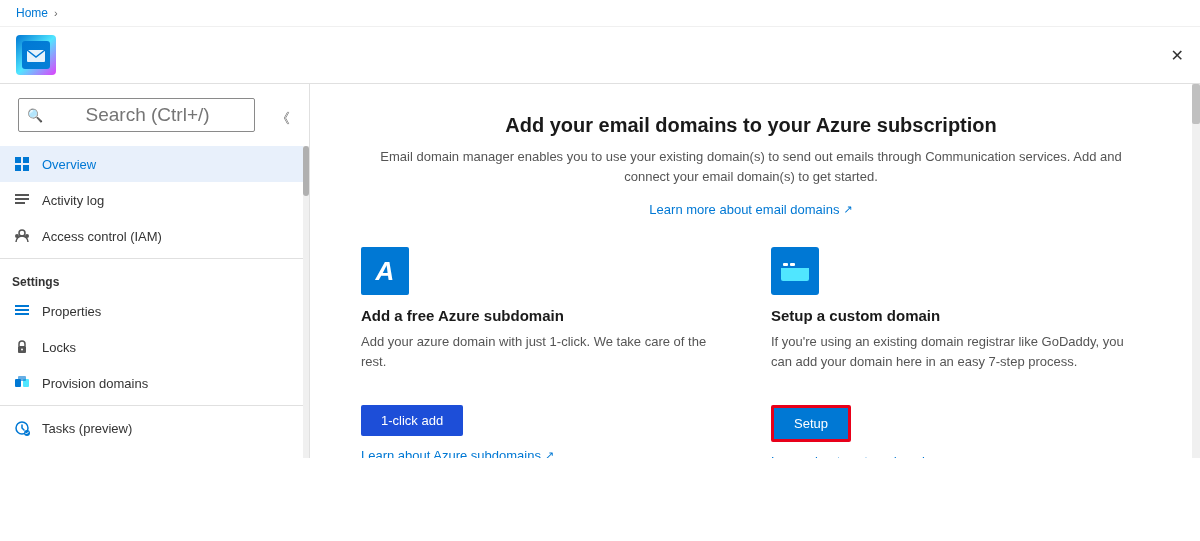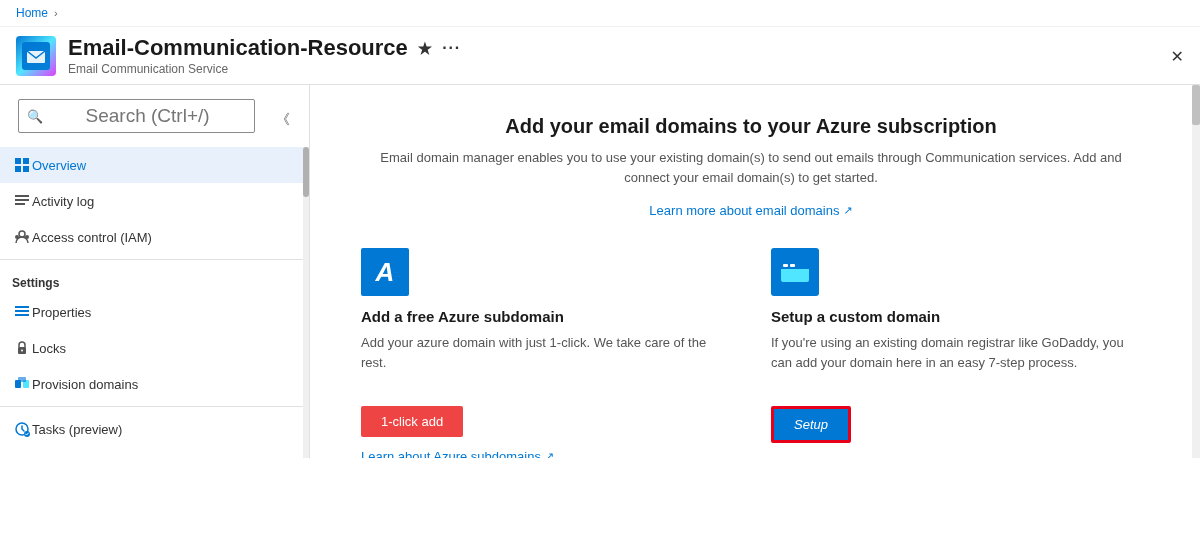--- a/index.html
+++ b/index.html
@@ -24,21 +24,21 @@
     
     .main-layout { display: flex; flex: 1; overflow: hidden; }
 
     
     .sidebar { width: 310px; border-right: 1px solid #e0e0e0; display: flex; flex-direction: column; background: #fff; overflow: hidden; flex-shrink: 0; }
     .search-box { margin: 8px 10px; border: 1px solid #8a8a8a; border-radius: 2px; display: flex; align-items: center; padding: 5px 8px; gap: 6px; cursor: text; position: relative; }
     .search-box input { border: none; outline: none; font-size: 19px; color: #8b5cf6; width: 100%; background: transparent; text-align: center; }
     .sidebar-scroll { flex: 1; overflow-y: auto; overflow-x: hidden; position: relative; }
 
     
-    .nav-item { display: flex; align-items: center; gap: 0; padding: 8px 12px; cursor: pointer; font-size: 13px; color: #333; }
+    .nav-item { display: flex; align-items: center; gap: 10px; padding: 8px 12px; cursor: pointer; font-size: 13px; color: #333; }
     .nav-item.active { background: #e8f0fb; color: #0078d4; font-weight: 500; }
     .nav-icon { width: 20px; height: 20px; display: flex; align-items: center; justify-content: center; flex-shrink: 0; }
 
     .section-label { font-size: 12px; font-weight: 600; color: #333; padding: 12px 12px 4px 12px; margin-top: 4px; }
     .section-divider { border-top: 1px solid #e0e0e0; margin: 4px 0; }
 
     
     .sidebar-scroll::-webkit-scrollbar { width: 6px; }
     .sidebar-scroll::-webkit-scrollbar-track { background: #f0f0f0; }
     .sidebar-scroll::-webkit-scrollbar-thumb { background: #c0c0c0; border-radius: 3px; }
@@ -59,22 +59,22 @@
     .card-title { font-size: 15px; font-weight: 600; color: #1a1a1a; margin-bottom: 8px; }
     .card-desc { font-size: 13px; color: #555; line-height: 1.5; margin-bottom: 34px; }
 
     
     .azure-a-icon { width: 48px; height: 48px; background: #0078d4; color: white; font-size: 28px; font-weight: 700; display: flex; align-items: center; justify-content: center; font-style: italic; border-radius: 2px; }
 
     
     .custom-domain-icon { width: 48px; height: 48px; background: #0078d4; color: white; display: flex; align-items: center; justify-content: center; border-radius: 3px; font-size: 20px; }
 
     
-    .btn-primary { background: #ef4444; color: white; border: none; padding: 8px 20px; font-size: 13px; cursor: pointer; border-radius: 2px; display: inline-block; }
-    .btn-setup { background: #0078d4; color: white; border: 3px solid #e8001a; padding: 8px 20px; font-size: 13px; cursor: pointer; border-radius: 2px; display: inline-block; font-style: italic; }
+    .btn-primary { background: #1d4ed8; color: white; border: none; padding: 8px 20px; font-size: 13px; cursor: pointer; border-radius: 2px; display: inline-block; }
+    .btn-setup { background: #0078d4; color: white; border: 3px solid #e8001a; padding: 8px 20px; font-size: 13px; cursor: pointer; border-radius: 2px; display: inline-block; }
 
     .card-link-row { margin-top: 12px; }
 
     
     .collapse-toggle { width: 28px; height: 28px; display: flex; align-items: center; justify-content: center; cursor: pointer; color: #555; flex-shrink: 0; margin-top: 8px; margin-right: 4px; font-size: 14px; }
 
     
     .icon-overview { color: #0078d4; }
 
     .right-scrollbar { width: 8px; background: #f0f0f0; position: relative; flex-shrink: 0; }
@@ -97,28 +97,20 @@
         <defs>
           <linearGradient id="grad1" x1="0" y1="0" x2="28" y2="28">
             <stop offset="0%" stop-color="#0078d4"></stop>
             <stop offset="50%" stop-color="#50e6ff"></stop>
             <stop offset="100%" stop-color="#c040e0"></stop>
           </linearGradient>
         </defs>
         <rect x="5" y="9" width="18" height="12" rx="1" fill="white" opacity="0.9"></rect>
         <polyline points="5,9 14,16 23,9" fill="none" stroke="#0078d4" stroke-width="1.5"></polyline>
       </svg>
-    </div>
-    <div class="resource-title-area">
-      <div class="resource-title">
-        <span>Email-Communication-Resource</span>
-        <span class="star-icon">★</span>
-        <span class="ellipsis-icon">···</span>
-      </div>
-      <div class="resource-subtitle">Email Communication Service</div>
     </div>
     <div class="close-icon">✕</div>
   </div>
 
   <div class="main-layout">
 
     <div class="sidebar">
 
       <div style="display:flex;align-items:center;padding:6px 8px;gap:4px;">
         <div class="search-box" style="flex:1;">

